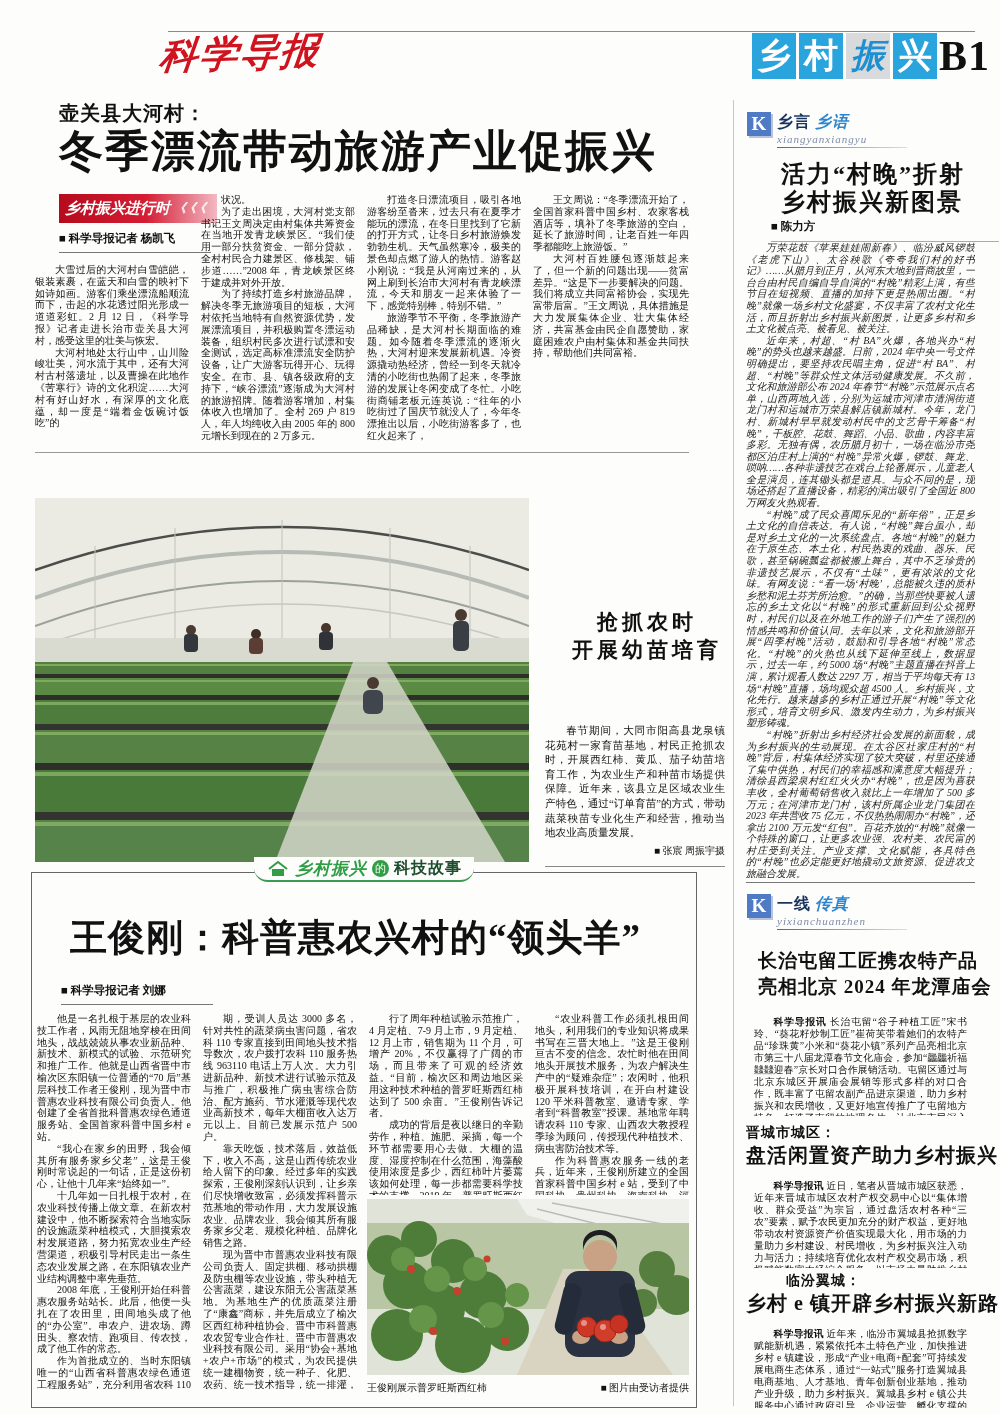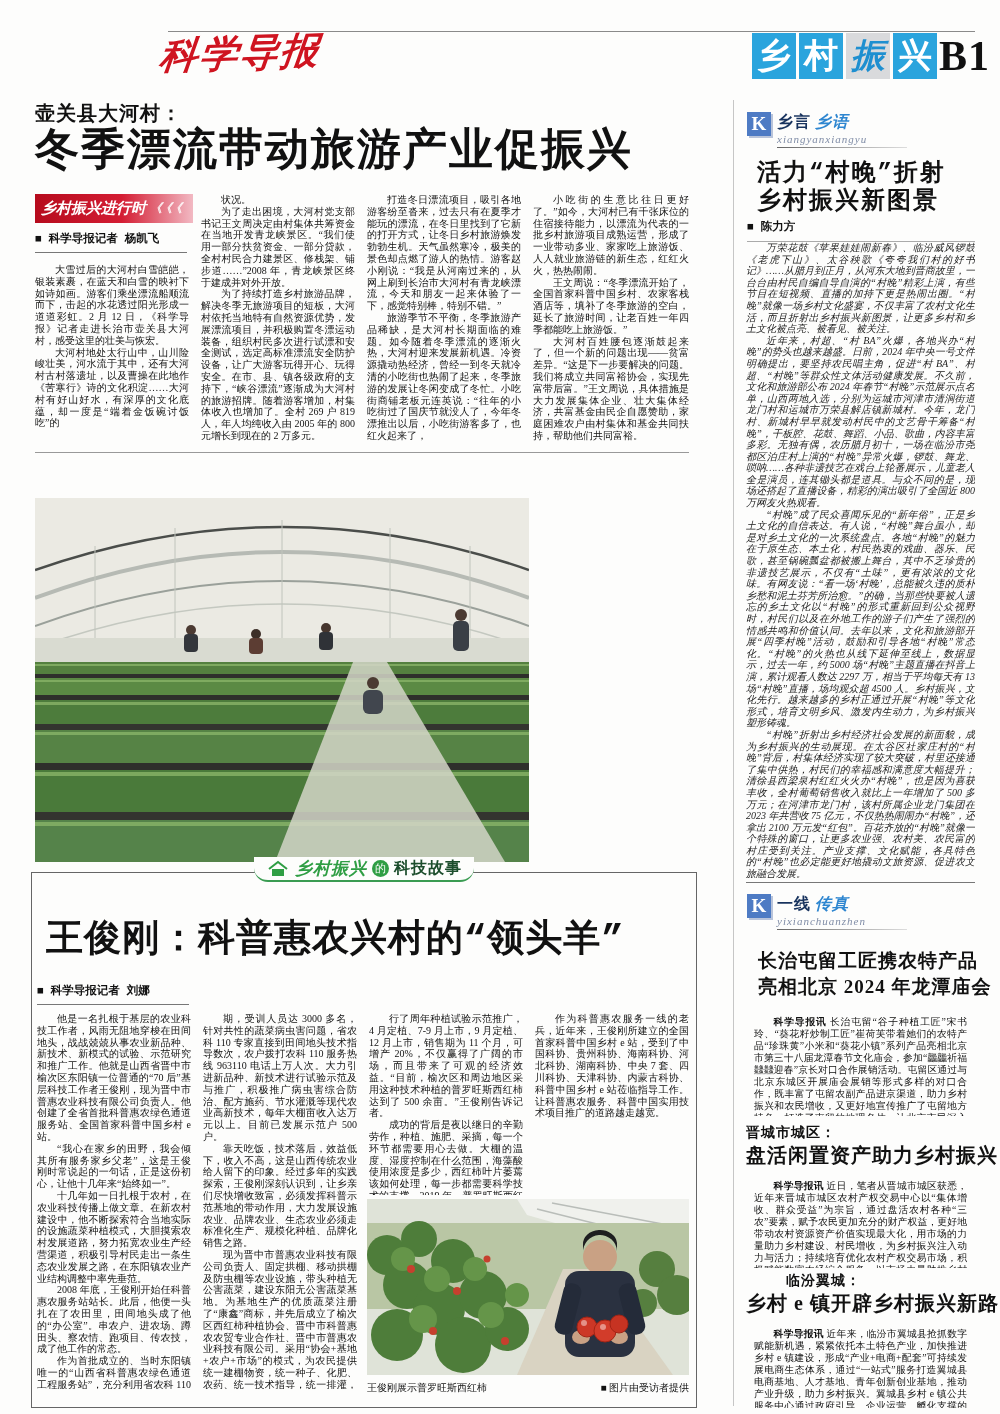--- a/index.html
+++ b/index.html
@@ -1,19 +1,19 @@
 <!DOCTYPE html>
 <html><head>
 <meta charset="utf-8">
 <style>
   html,body{margin:0;padding:0;background:#888;}
   #page{position:relative;width:1000px;height:1414px;background:#fdfdfc;margin:0 auto;overflow:hidden;
         font-family:"Liberation Serif","DejaVu Serif",serif;color:#111;}
   .abs{position:absolute;}
-  .sans{font-family:Liberation Mono, monospace;}
+  .sans{font-family:Liberation Serif, serif;margin-left:24px;}
   
   .hdr-rule{left:168px;top:31px;width:807px;border-top:1px solid #8a8a8a;}
   .dateblock{left:35px;top:36px;width:142px;border-bottom:1px solid #555;padding-bottom:4px;}
   .dateblock .row{font-size:11px;line-height:15px;white-space:nowrap;color:#222;}
   .bullet{color:#9a9a9a;font-size:8px;margin-right:3px;vertical-align:1px;}
   .masthead{left:160px;top:28px;width:160px;color:#cf1420;font-weight:900;font-size:38px;
             transform:skewX(-8deg) rotate(-2deg);letter-spacing:2px;font-style:italic;}
   .secboxes{left:752px;top:33px;display:flex;gap:3px;}
   .secbox{width:44px;height:46px;background:#2aa4dd;color:#fff;font-weight:900;font-size:34px;
           display:flex;align-items:center;justify-content:center;}
@@ -97,21 +97,20 @@
   <div class="abs col" style="left:201px;top:194px;height:258px;">
     <p>状况。</p>
     <p>为了走出困境，大河村党支部书记王文周决定由村集体共筹资金在当地开发青龙峡景区。“我们使用一部分扶贫资金、一部分贷款，全村村民合力建景区、修栈架、铺步道……”2008 年，青龙峡景区终于建成并对外开放。</p>
     <p>为了持续打造乡村旅游品牌，解决冬季无旅游项目的短板，大河村依托当地特有自然资源优势，发展漂流项目，并积极购置冬漂运动装备，组织村民多次进行试漂和安全测试，选定高标准漂流安全防护设备，让广大游客玩得开心、玩得安全。在市、县、镇各级政府的支持下，“峡谷漂流”逐渐成为大河村的旅游招牌。随着游客增加，村集体收入也增加了。全村 269 户 819 人，年人均纯收入由 2005 年的 800 元增长到现在的 2 万多元。</p>
   </div>
   <div class="abs col" style="left:367px;top:194px;height:258px;">
     <p>打造冬日漂流项目，吸引各地游客纷至沓来，过去只有在夏季才能玩的漂流，在冬日里找到了它新的打开方式，让冬日乡村旅游焕发勃勃生机。天气虽然寒冷，极美的景色却点燃了游人的热情。游客赵小刚说：“我是从河南过来的，从网上刷到长治市大河村有青龙峡漂流，今天和朋友一起来体验了一下，感觉特别棒，特别不错。”</p>
     <p>旅游季节不平衡，冬季旅游产品稀缺，是大河村长期面临的难题。如今随着冬季漂流的逐渐火热，大河村迎来发展新机遇。冷资源撬动热经济，曾经一到冬天就冷清的小吃街也热闹了起来，冬季旅游的发展让冬闲变成了冬忙。小吃街商铺老板元连英说：“往年的小吃街过了国庆节就没人了，今年冬漂推出以后，小吃街游客多了，也红火起来了，</p>
   </div>
   <div class="abs col" style="left:533px;top:194px;width:156px;height:258px;">
-    <p>小吃街的生意比往日更好了。”如今，大河村已有千张床位的住宿接待能力，以漂流为代表的一批乡村旅游项目成熟运营，形成了一业带动多业、家家吃上旅游饭、人人就业旅游链的新生态，红红火火，热热闹闹。</p>
     <p>王文周说：“冬季漂流开始了，全国首家科普中国乡村、农家客栈酒店等，填补了冬季旅游的空白，延长了旅游时间，让老百姓一年四季都能吃上旅游饭。”</p>
     <p>大河村百姓腰包逐渐鼓起来了，但一个新的问题出现——贫富差异。“这是下一步要解决的问题。我们将成立共同富裕协会，实现先富带后富。”王文周说，具体措施是大力发展集体企业、壮大集体经济，共富基金由民企自愿赞助，家庭困难农户由村集体和基金共同扶持，帮助他们共同富裕。</p>
   </div>
   <div class="abs hr1" style="left:35px;top:452px;width:654px;"></div>
 
   <div class="abs" style="left:35px;top:498px;width:494px;height:364px;">
     <svg width="494" height="364" viewBox="0 0 494 364">
       <rect width="494" height="364" fill="#ebeae3"></rect>
       <path d="M0,100 Q247,8 494,100" stroke="#b6bab4" stroke-width="4" fill="none"></path>
       <path d="M0,128 Q247,38 494,128" stroke="#9aa09a" stroke-width="2" fill="none"></path>
@@ -164,20 +163,31 @@
           <rect y="274" width="494" height="4"></rect>
           <rect y="324" width="494" height="4"></rect>
       </g>
       <polygon points="318,164 352,164 470,364 240,364" fill="#d4d6c8" opacity="0.85"></polygon>
       <g transform="translate(330,180)">
           <circle cx="8" cy="5" r="6" fill="#4b3a32"></circle>
           <rect x="-2" y="12" width="20" height="24" rx="6" fill="#41464e"></rect>
         </g>
     </svg>
   </div>
+  <div class="abs capbox">
+    <div class="captitle sans">
+      <div>抢抓农时</div>
+      <div>开展幼苗培育</div>
+    </div>
+    <div class="capbody">
+        <p>春节期间，大同市阳高县龙泉镇花苑村一家育苗基地，村民正抢抓农时，开展西红柿、黄瓜、茄子幼苗培育工作，为农业生产和种苗市场提供保障。近年来，该县立足区域农业生产特色，通过“订单育苗”的方式，带动蔬菜秧苗专业化生产和经营，推动当地农业高质量发展。</p>
+      </div>
+    <div class="capcredit">■ 张宸 周振宇摄</div>
+    <div class="caprule"></div>
+  </div>
 
   <div class="abs s2box">
     <div class="badge">
       <svg width="24" height="18" viewBox="0 0 24 18">
         <path d="M3 9 L12 2 L21 9" stroke="#2f9e44" stroke-width="2" fill="none"></path>
         <rect x="6" y="9" width="12" height="7" fill="#2f9e44"></rect>
       </svg>
       <span class="b1">乡村振兴</span>
       <span class="b2">的</span>
       <span class="b3">科技故事</span>
@@ -187,29 +197,30 @@
 
     <div class="abs col" style="left:5px;top:140px;height:376px;">
       <p>他是一名扎根于基层的农业科技工作者，风雨无阻地穿梭在田间地头，战战兢兢从事农业新品种、新技术、新模式的试验、示范研究和推广工作。他就是山西省晋中市榆次区东阳镇一位普通的“70 后”基层科技工作者王俊刚，现为晋中市普惠农业科技有限公司负责人。他创建了全省首批科普惠农绿色通道服务站、全国首家科普中国乡村 e 站。</p>
       <p>“我心在家乡的田野，我会倾其所有服务家乡父老”，这是王俊刚时常说起的一句话，正是这份初心，让他十几年来“始终如一”。</p>
       <p>十几年如一日扎根于农村，在农业科技传播上做文章。在新农村建设中，他不断探索符合当地实际的设施蔬菜种植模式，大胆摸索农村发展道路，努力拓宽农业生产经营渠道，积极引导村民走出一条生态农业发展之路，在东阳镇农业产业结构调整中率先垂范。</p>
       <p>2008 年底，王俊刚开始任科普惠农服务站站长。此后，他便一头扎在了农田里，田间地头成了他的“办公室”。串农户、进农场、蹲田头、察农情、跑项目、传农技，成了他工作的常态。</p>
       <p>作为首批成立的、当时东阳镇唯一的“山西省科普惠农绿色通道工程服务站”，充分利用省农科 110 专家庞大的技术服务支持，以及省科普惠农服务中心质优价廉的平价农资配送体系，服务站大胆实践、勇于创新，按农时每年举办蔬菜技术培训 12</p>
     </div>
     <div class="abs col" style="left:171px;top:140px;height:376px;">
       <p>期，受训人员达 3000 多名，针对共性的蔬菜病虫害问题，省农科 110 专家直接到田间地头技术指导数次，农户拨打农科 110 服务热线 963110 电话上万人次。大力引进新品种、新技术进行试验示范及与推广，积极推广病虫害综合防治、配方施药、节水灌溉等现代农业高新技术，每年大棚亩收入达万元以上。目前已发展示范户 500 户。</p>
-      <p>靠天吃饭，技术落后，效益低下，收入不高，这是山西传统农业给人留下的印象。经过多年的实践探索，王俊刚深刻认识到，让乡亲们尽快增收致富，必须发挥科普示范基地的带动作用，大力发展设施农业、品牌农业、生态农业必须走标准化生产、规模化种植、品牌化销售之路。</p>
+      <p>靠天吃饭，技术落后，效益低下，收入不高，这是山西传统农业给人留下的印象。经过多年的实践探索，王俊刚深刻认识到，让乡亲们尽快增收致富，必须发挥科普示范基地的带动作用，大力发展设施农业、品牌农业、我会倾其所有服务家乡父老、规模化种植、品牌化销售之路。</p>
       <p>现为晋中市普惠农业科技有限公司负责人、固定拱棚、移动拱棚及防虫棚等农业设施，带头种植无公害蔬菜，建设东阳无公害蔬菜基地。为基地生产的优质蔬菜注册了“康鑫”商标，并先后成立了榆次区西红柿种植协会、晋中市科普惠农农贸专业合作社、晋中市普惠农业科技有限公司。采用“协会+基地+农户+市场”的模式，为农民提供统一建棚物资，统一种子、化肥、农药、统一技术指导，统一排灌，统一销售“五统一”服务。</p>
 
     </div>
     <div class="abs col" style="left:337px;top:140px;height:182px;">
       <p>行了周年种植试验示范推广，4 月定植、7-9 月上市，9 月定植、12 月上市，销售期为 11 个月，可增产 20%，不仅赢得了广阔的市场，而且带来了可观的经济效益。“目前，榆次区和周边地区采用这种技术种植的普罗旺斯西红柿达到了 500 余亩。”王俊刚告诉记者。</p>
       <p>成功的背后是夜以继日的辛勤劳作，种植、施肥、采摘，每一个环节都需要用心去做。大棚的温度、湿度控制在什么范围，海藻酸使用浓度是多少，西红柿叶片萎蔫该如何处理，每一步都需要科学技术的支撑。2019 年，普罗旺斯西红柿周年种植试验示范推广技术荣获了省农业领域“五小六化”竞赛优秀成果一等奖、全省“五小六化”竞赛优秀成果二等奖。2020 年，普罗旺斯西红柿无农残种植技术研发项目荣获第四届“三晋新农人”创业创新竞赛创新组优秀奖。</p>
     </div>
     <div class="abs col" style="left:503px;top:140px;width:154px;height:182px;">
+      <p>“农业科普工作必须扎根田间地头，利用我们的专业知识将成果书写在三晋大地上。”这是王俊刚亘古不变的信念。农忙时他在田间地头开展技术服务，为农户解决生产中的“疑难杂症”；农闲时，他积极开展科技培训，在开白村建设 120 平米科普教室、邀请专家、学者到“科普教室”授课。基地常年聘请农科 110 专家、山西农大教授程季珍为顾问，传授现代种植技术、病虫害防治技术等。</p>
       <p>作为科普惠农服务一线的老兵，近年来，王俊刚所建立的全国首家科普中国乡村 e 站，受到了中国科协、贵州科协、海南科协、河北科协、湖南科协、中央 7 套、四川科协、天津科协、内蒙古科协、科普中国乡村 e 站莅临指导工作。让科普惠农服务、科普中国实用技术项目推广的道路越走越宽。</p>
     </div>
 
     <div class="abs" style="left:335px;top:326px;width:322px;height:176px;background:#dfe3d8;">
       <svg width="322" height="176" viewBox="0 0 322 176">
         <rect width="322" height="176" fill="#dfe3d8"></rect>
         <polygon points="150,0 322,0 322,62 160,16" fill="#f0f1ed"></polygon>
         <g stroke="#b9bdb9" stroke-width="1.5">
             <line x1="170" y1="10" x2="322" y2="48"></line>
             <line x1="185" y1="4" x2="322" y2="30"></line>

